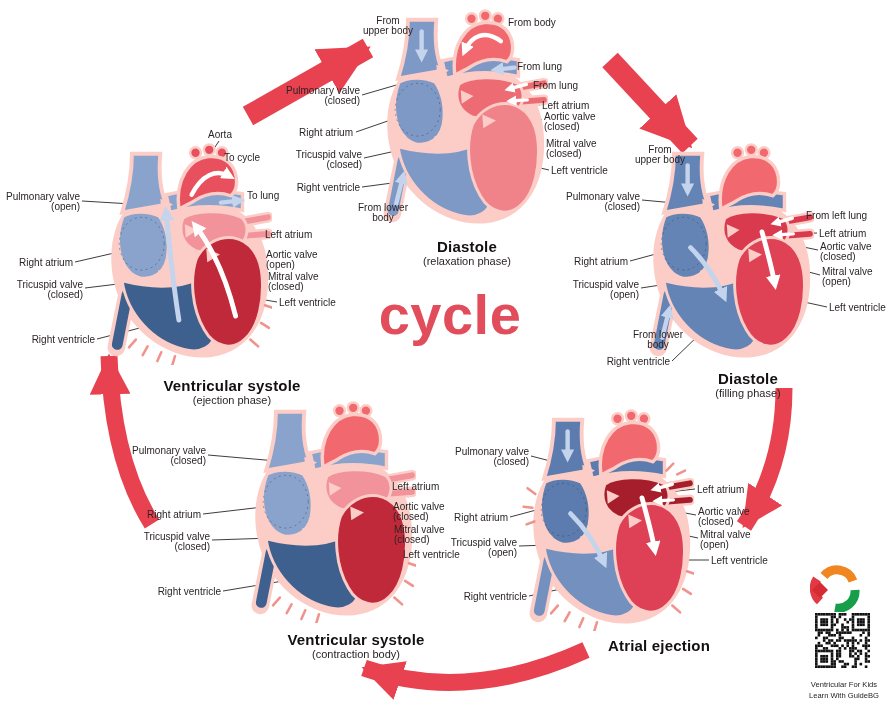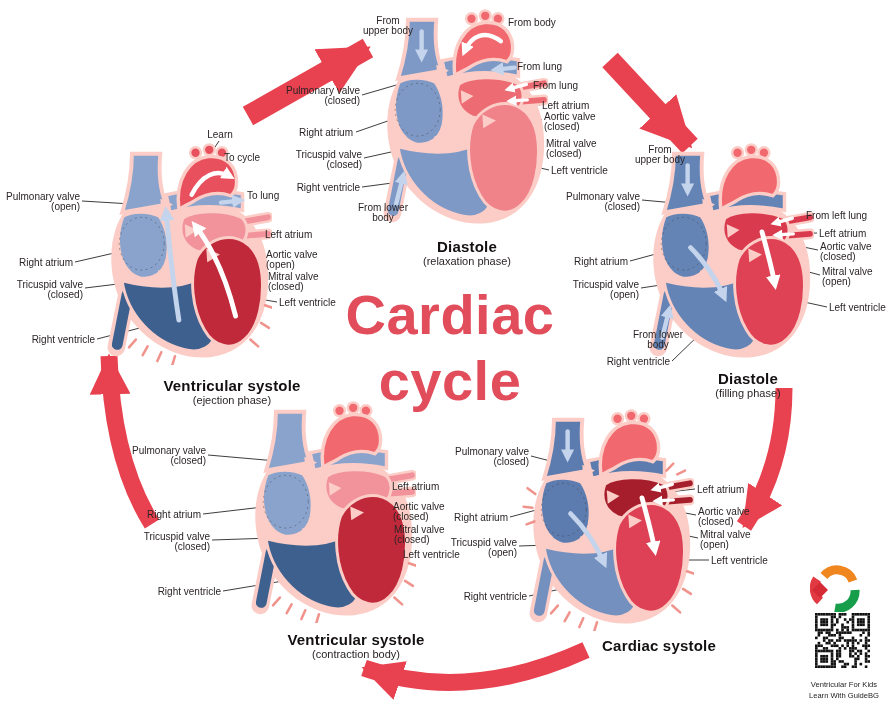--- a/index.html
+++ b/index.html
@@ -228,21 +228,21 @@
         <line x1="193" y1="169" x2="202" y2="172" stroke="#F0938C" stroke-width="2.6" stroke-linecap="round"></line>
       </svg>
       <div class="lbl" style="top: 447px; right: 361px; text-align: right;">Pulmonary valve<br>(closed)</div>
       <div class="lbl" style="top: 513px; right: 382px; text-align: right;">Right atrium</div>
       <div class="lbl" style="top: 538px; right: 373px; text-align: right;">Tricuspid valve<br>(open)</div>
       <div class="lbl" style="top: 592px; right: 363px; text-align: right;">Right ventricle</div>
       <div class="lbl" style="top: 485px; left: 697px;">Left atrium</div>
       <div class="lbl" style="top: 507px; left: 698px;">Aortic valve<br>(closed)</div>
       <div class="lbl" style="top: 530px; left: 700px;">Mitral valve<br>(open)</div>
       <div class="lbl" style="top: 556px; left: 711px;">Left ventricle</div>
-      <div class="phase-title" style="left: 659px; top: 637px;">Cardiac systole</div>
+      <div class="phase-title" style="left: 659px; top: 637px;">Atrial ejection</div>
       <svg width="196" height="225" viewBox="0 0 200 230" style="position:absolute;left:220px;top:398px" xmlns="http://www.w3.org/2000/svg">
         <defs>
     <marker id="mb3" markerWidth="3" markerHeight="3" refX="1.7" refY="1.5" orient="auto">
             <path d="M0,0L3,1.5L0,3Z" fill="#C3D4EC"></path>
           </marker>
     <marker id="mw3" markerWidth="3" markerHeight="3" refX="1.7" refY="1.5" orient="auto">
             <path d="M0,0L3,1.5L0,3Z" fill="#fff"></path>
           </marker>
   </defs>
         <path d="M50,72 C34,94 31,130 44,162 C58,198 97,226 137,222 C174,218 194,187 196,149 C198,112 187,88 167,73 C139,55 72,54 50,72 Z" fill="#FBCDC6"></path>
@@ -321,37 +321,36 @@
         <path d="M105,184 C98,140 95,105 92,74" fill="none" stroke="#C3D4EC" stroke-width="5" stroke-linecap="round" marker-end="url(#mb4)"></path>
         <path d="M163,180 C153,140 139,110 122,88" fill="none" stroke="#fff" stroke-width="5" stroke-linecap="round" marker-end="url(#mw4)"></path>
         <line x1="54" y1="212" x2="61" y2="204" stroke="#F0938C" stroke-width="2.6" stroke-linecap="round"></line>
         <line x1="68" y1="220" x2="73" y2="211" stroke="#F0938C" stroke-width="2.6" stroke-linecap="round"></line>
         <line x1="83" y1="226" x2="87" y2="217" stroke="#F0938C" stroke-width="2.6" stroke-linecap="round"></line>
         <line x1="98" y1="231" x2="101" y2="221" stroke="#F0938C" stroke-width="2.6" stroke-linecap="round"></line>
         <line x1="178" y1="204" x2="186" y2="211" stroke="#F0938C" stroke-width="2.6" stroke-linecap="round"></line>
         <line x1="189" y1="187" x2="197" y2="192" stroke="#F0938C" stroke-width="2.6" stroke-linecap="round"></line>
         <line x1="193" y1="169" x2="202" y2="172" stroke="#F0938C" stroke-width="2.6" stroke-linecap="round"></line>
       </svg>
-      <div class="lbl" style="top: 130px; left: 220px; transform: translateX(-50%); text-align: center;">Learn</div>
+      <div class="lbl" style="top: 130px; left: 220px; transform: translateX(-50%); text-align: center;">Aorta</div>
       <div class="lbl" style="top: 153px; left: 224px;">To cycle</div>
       <div class="lbl" style="top: 191px; left: 247px;">To lung</div>
       <div class="lbl" style="top: 192px; right: 810px; text-align: right;">Pulmonary valve<br>(open)</div>
       <div class="lbl" style="top: 258px; right: 817px; text-align: right;">Right atrium</div>
       <div class="lbl" style="top: 280px; right: 807px; text-align: right;">Tricuspid valve<br>(closed)</div>
       <div class="lbl" style="top: 335px; right: 795px; text-align: right;">Right ventricle</div>
       <div class="lbl" style="top: 230px; left: 265px;">Left atrium</div>
       <div class="lbl" style="top: 250px; left: 266px;">Aortic valve<br>(open)</div>
       <div class="lbl" style="top: 272px; left: 268px;">Mitral valve<br>(closed)</div>
       <div class="lbl" style="top: 298px; left: 279px;">Left ventricle</div>
       <div class="phase-title" style="left: 232px; top: 377px;">Ventricular systole</div>
       <div class="phase-sub" style="left: 232px; top: 393.5px;">(ejection phase)</div>
     </div>
 
   <div class="big-title" style="color: rgb(226, 77, 92);">
-    <div>Cardiac</div>
     <div>cycle</div>
   </div>
 
   <svg width="52" height="48" viewBox="0 0 52 48" style="position:absolute;left:810px;top:564px">
     <path d="M14,12 A17,17 0 0 1 43,17" stroke="#F0861F" stroke-width="9" fill="none"></path>
     <path d="M45,26 A17,17 0 0 1 25,44" stroke="#179E4B" stroke-width="9" fill="none"></path>
     <path d="M10,37 A17,17 0 0 1 7,15" stroke="#E23A43" stroke-width="9" fill="none"></path>
     <polygon points="2,26 10,18 18,26 10,34" fill="#D52B35"></polygon>
     <circle cx="30" cy="7" r="3.4" fill="#F0861F"></circle>
     <circle cx="26" cy="25" r="6" fill="#ffffff"></circle>

